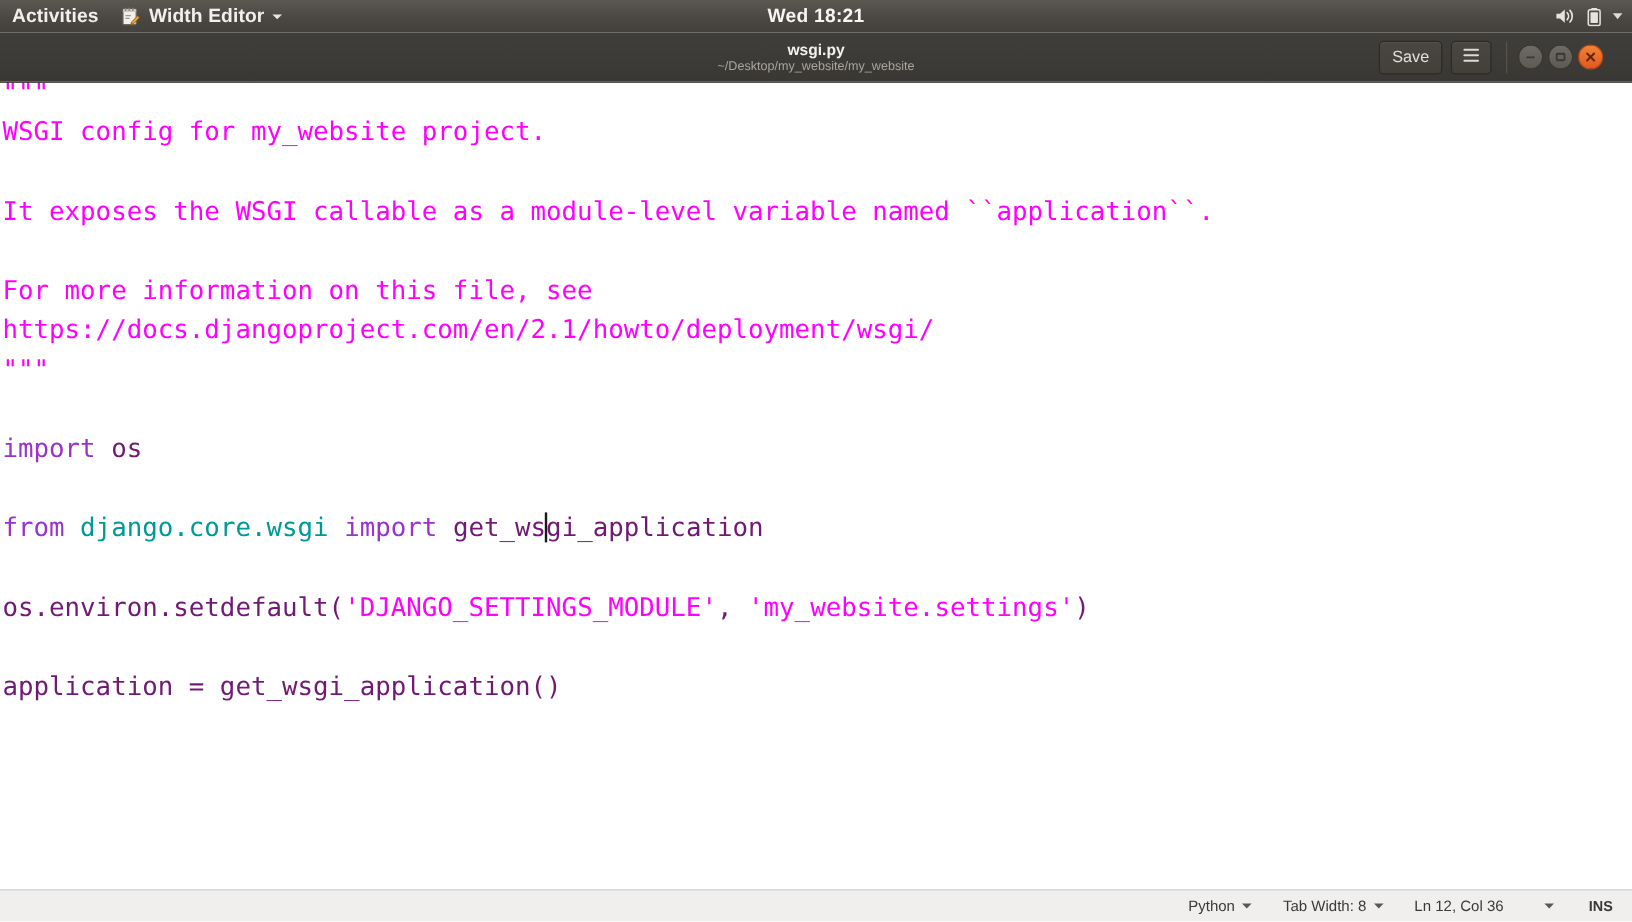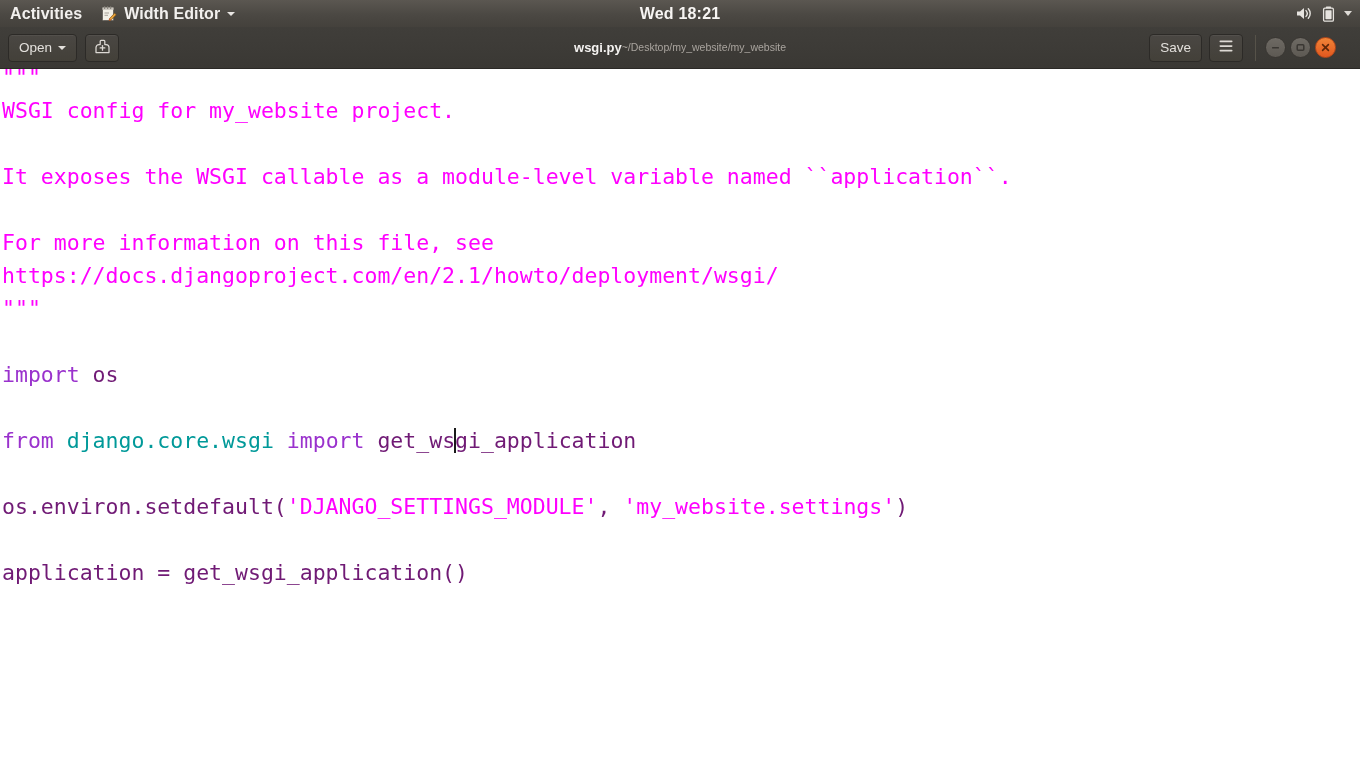--- a/index.html
+++ b/index.html
@@ -115,21 +115,21 @@
     box-shadow: inset 0 1px 0 rgba(255,255,255,0.05);
     box-sizing: border-box;
   }
   .hb-btn-icon { width: 34px; padding: 0; }
 
   .hb-title-wrap {
     position: absolute;
     left: 0; right: 0; top: 0;
     height: 41px;
     display: flex;
-    flex-direction: row;
+    flex-direction: column;
     align-items: center;
     justify-content: center;
     pointer-events: none;
     text-align: right;
   }
   .hb-title {
     color: #f4f2f0;
     font-size: 13px;
     font-weight: bold;
     line-height: 15px;
@@ -279,35 +279,20 @@
           <rect x="3.4" y="4.2" width="6.2" height="9" rx="0.6" fill="#e6e3df"></rect>
         </svg>
       </span>
       <span class="panel-icon" style="color:#dedbd6;">
         <span class="caret"></span>
       </span>
     </div>
   </div>
 
   <div class="headerbar">
-    <div class="hb-left">
-      <div class="hb-btn">
-        <span>Open</span>
-        <span class="caret-sm"></span>
-      </div>
-      <div class="hb-btn hb-btn-icon">
-        <span>
-          <svg width="17" height="17" viewBox="0 0 17 17">
-            <path d="M2 14.5 V9.5 a3 3 0 0 1 3-3 h1.2 V3.2 a0.9 0.9 0 0 1 0.9-0.9 h2.8 a0.9 0.9 0 0 1 0.9 0.9 V6.5 H12 a3 3 0 0 1 3 3 v5 Z" fill="none" stroke="#ddd9d4" stroke-width="1.25" stroke-linejoin="round"></path>
-            <line x1="8.5" y1="7.6" x2="8.5" y2="12.2" stroke="#ddd9d4" stroke-width="1.3" stroke-linecap="round"></line>
-            <line x1="6.2" y1="9.9" x2="10.8" y2="9.9" stroke="#ddd9d4" stroke-width="1.3" stroke-linecap="round"></line>
-          </svg>
-        </span>
-      </div>
-    </div>
 
     <div class="hb-title-wrap">
       <div class="hb-title">wsgi.py</div>
       <div class="hb-subtitle">~/Desktop/my_website/my_website</div>
     </div>
 
     <div class="hb-right">
       <div class="hb-btn">
         <span>Save</span>
       </div>
@@ -359,14 +344,31 @@
 
 <span class="tok-kw">import</span><span class="tok-plain"> os</span>
 
 <span class="tok-kw">from</span><span class="tok-plain"> </span><span class="tok-mod">django.core.wsgi</span><span class="tok-plain"> </span><span class="tok-kw">import</span><span class="tok-plain"> get_ws</span><span class="caret-bar"></span><span class="tok-plain">gi_application</span>
 
 <span class="tok-plain">os.environ.setdefault(</span><span class="tok-str">'DJANGO_SETTINGS_MODULE'</span><span class="tok-plain">, </span><span class="tok-str">'my_website.settings'</span><span class="tok-plain">)</span>
 
 <span class="tok-plain">application = get_wsgi_application()</span></pre>
   </div>
 
+  <div class="statusbar">
+    <div class="sb-item">
+      <span>Python</span>
+      <span class="caret-sm sb-caret"></span>
+    </div>
+    <div class="sb-item">
+      <span>Tab Width: 8</span>
+      <span class="caret-sm sb-caret"></span>
+    </div>
+    <div class="sb-item">
+      <span>Ln 12, Col 36</span>
+      <span class="caret-sm sb-caret" style="margin-left:28px;"></span>
+    </div>
+    <div class="sb-item sb-ins">
+      <span>INS</span>
+    </div>
+  </div>
 
 </div>
 
 </body></html>

